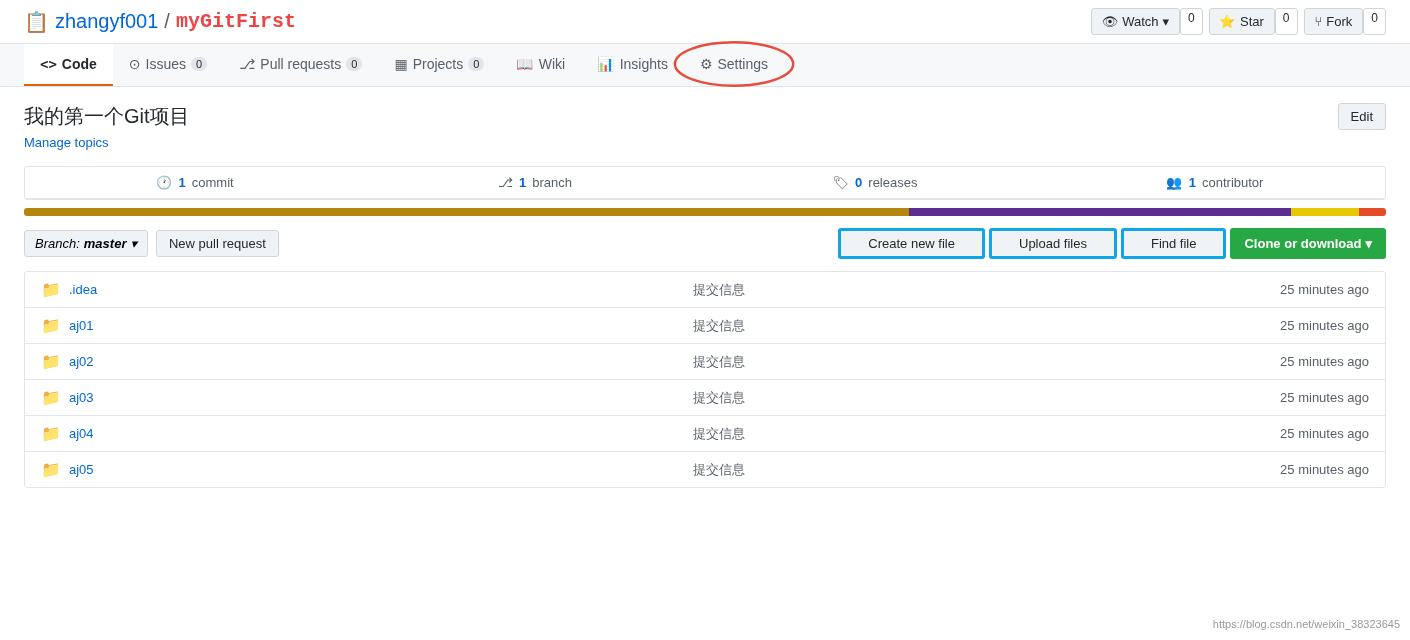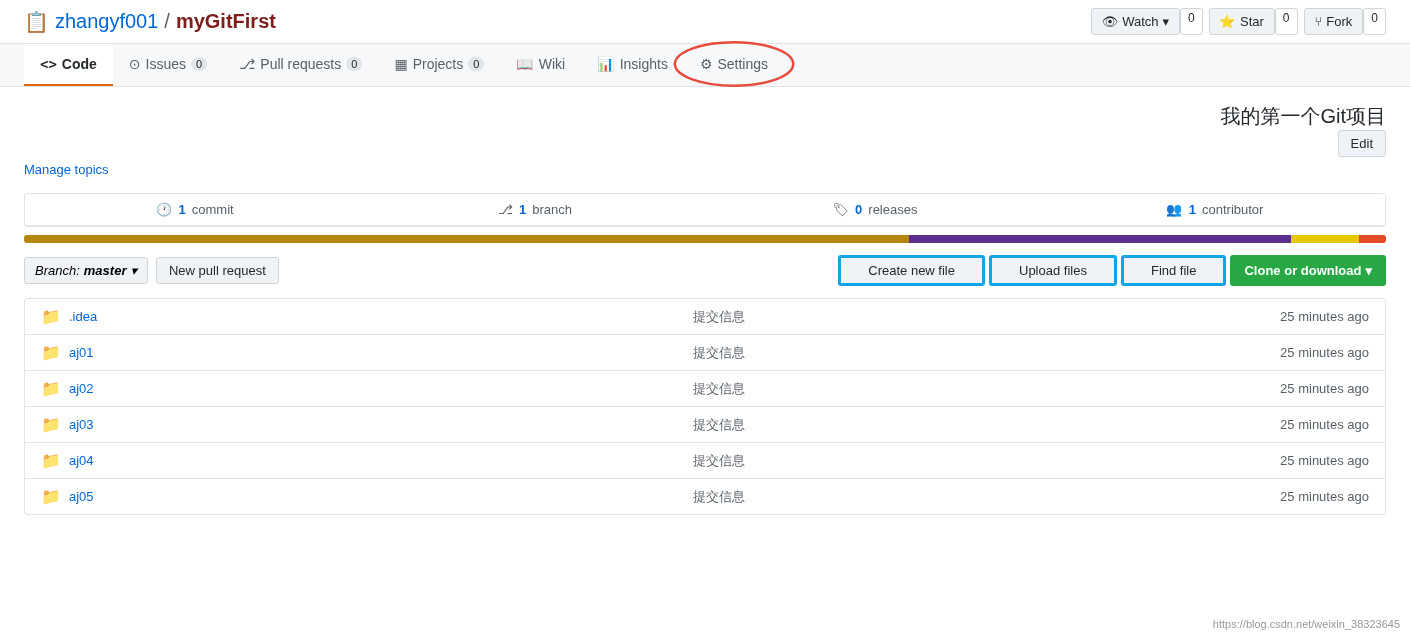--- a/index.html
+++ b/index.html
@@ -3,38 +3,38 @@
   <meta charset="utf-8">
   <style>
     * { box-sizing: border-box; margin: 0; padding: 0; }
     body { font-family: -apple-system, BlinkMacSystemFont, "Segoe UI", Helvetica, Arial, sans-serif; font-size: 14px; color: #24292e; background: #fff; }
     
     
     .top-bar { display: flex; align-items: center; justify-content: space-between; padding: 8px 24px; border-bottom: 1px solid #e1e4e8; }
     .repo-title { display: flex; align-items: center; gap: 6px; font-size: 20px; }
     .repo-owner { color: #0366d6; text-decoration: none; font-weight: 400; }
     .repo-sep { color: #586069; font-weight: 300; }
-    .repo-name { color: #7f1d1d; text-decoration: none; font-weight: 600; }
+    .repo-name { color: #ef4444; text-decoration: none; font-weight: 600; font-family: Liberation Mono, monospace; }
     .top-actions { display: flex; align-items: center; gap: 6px; }
     .action-btn { display: flex; align-items: center; gap: 4px; padding: 5px 10px; border: 1px solid #d1d5da; border-radius: 3px; background: #eff3f6; cursor: pointer; font-size: 13px; color: #24292e; text-decoration: none; }
     .action-count { padding: 2px 7px; border: 1px solid #d1d5da; border-radius: 3px; font-size: 12px; background: #fff; color: #24292e; }
     .action-group { display: flex; align-items: stretch; }
     
     
     .nav-tabs { display: flex; align-items: center; padding: 0 24px; border-bottom: 1px solid #e1e4e8; background: #f6f8fa; }
     .nav-tab { display: flex; align-items: center; gap: 5px; padding: 12px 16px; font-size: 14px; color: #586069; text-decoration: none; border-bottom: 2px solid transparent; cursor: pointer; white-space: nowrap; }
     .nav-tab.active { color: #24292e; border-bottom: 2px solid #e36209; font-weight: 600; background: #fff; }
     .tab-badge { padding: 1px 5px; border-radius: 10px; background: #e1e4e8; font-size: 11px; color: #24292e; }
     .settings-tab { position: relative; }
 
     
     .content { padding: 16px 24px; }
     
     
-    .repo-desc-row { display: flex; justify-content: space-between; align-items: flex-end; margin-bottom: 4px; flex-direction: column; }
+    .repo-desc-row { display: flex; justify-content: space-between; align-items: flex-end; margin-bottom: 4px; }
     .repo-desc { font-size: 20px; color: #24292e; }
     .edit-btn { padding: 5px 12px; border: 1px solid #d1d5da; border-radius: 3px; background: #eff3f6; cursor: pointer; font-size: 13px; color: #24292e; }
     .manage-topics { color: #0366d6; font-size: 13px; cursor: pointer; text-decoration: none; margin-bottom: 16px; display: inline-block; }
     
     
     .stats-bar { border: 1px solid #e1e4e8; border-radius: 3px; margin-bottom: 8px; }
     .stats-row { display: flex; align-items: center; border-bottom: 1px solid #e1e4e8; }
     .stat-item { flex: 1; display: flex; align-items: center; justify-content: center; gap: 6px; padding: 8px; font-size: 13px; color: #586069; cursor: pointer; }
     .stat-link { color: #0366d6; font-weight: 600; }
     

